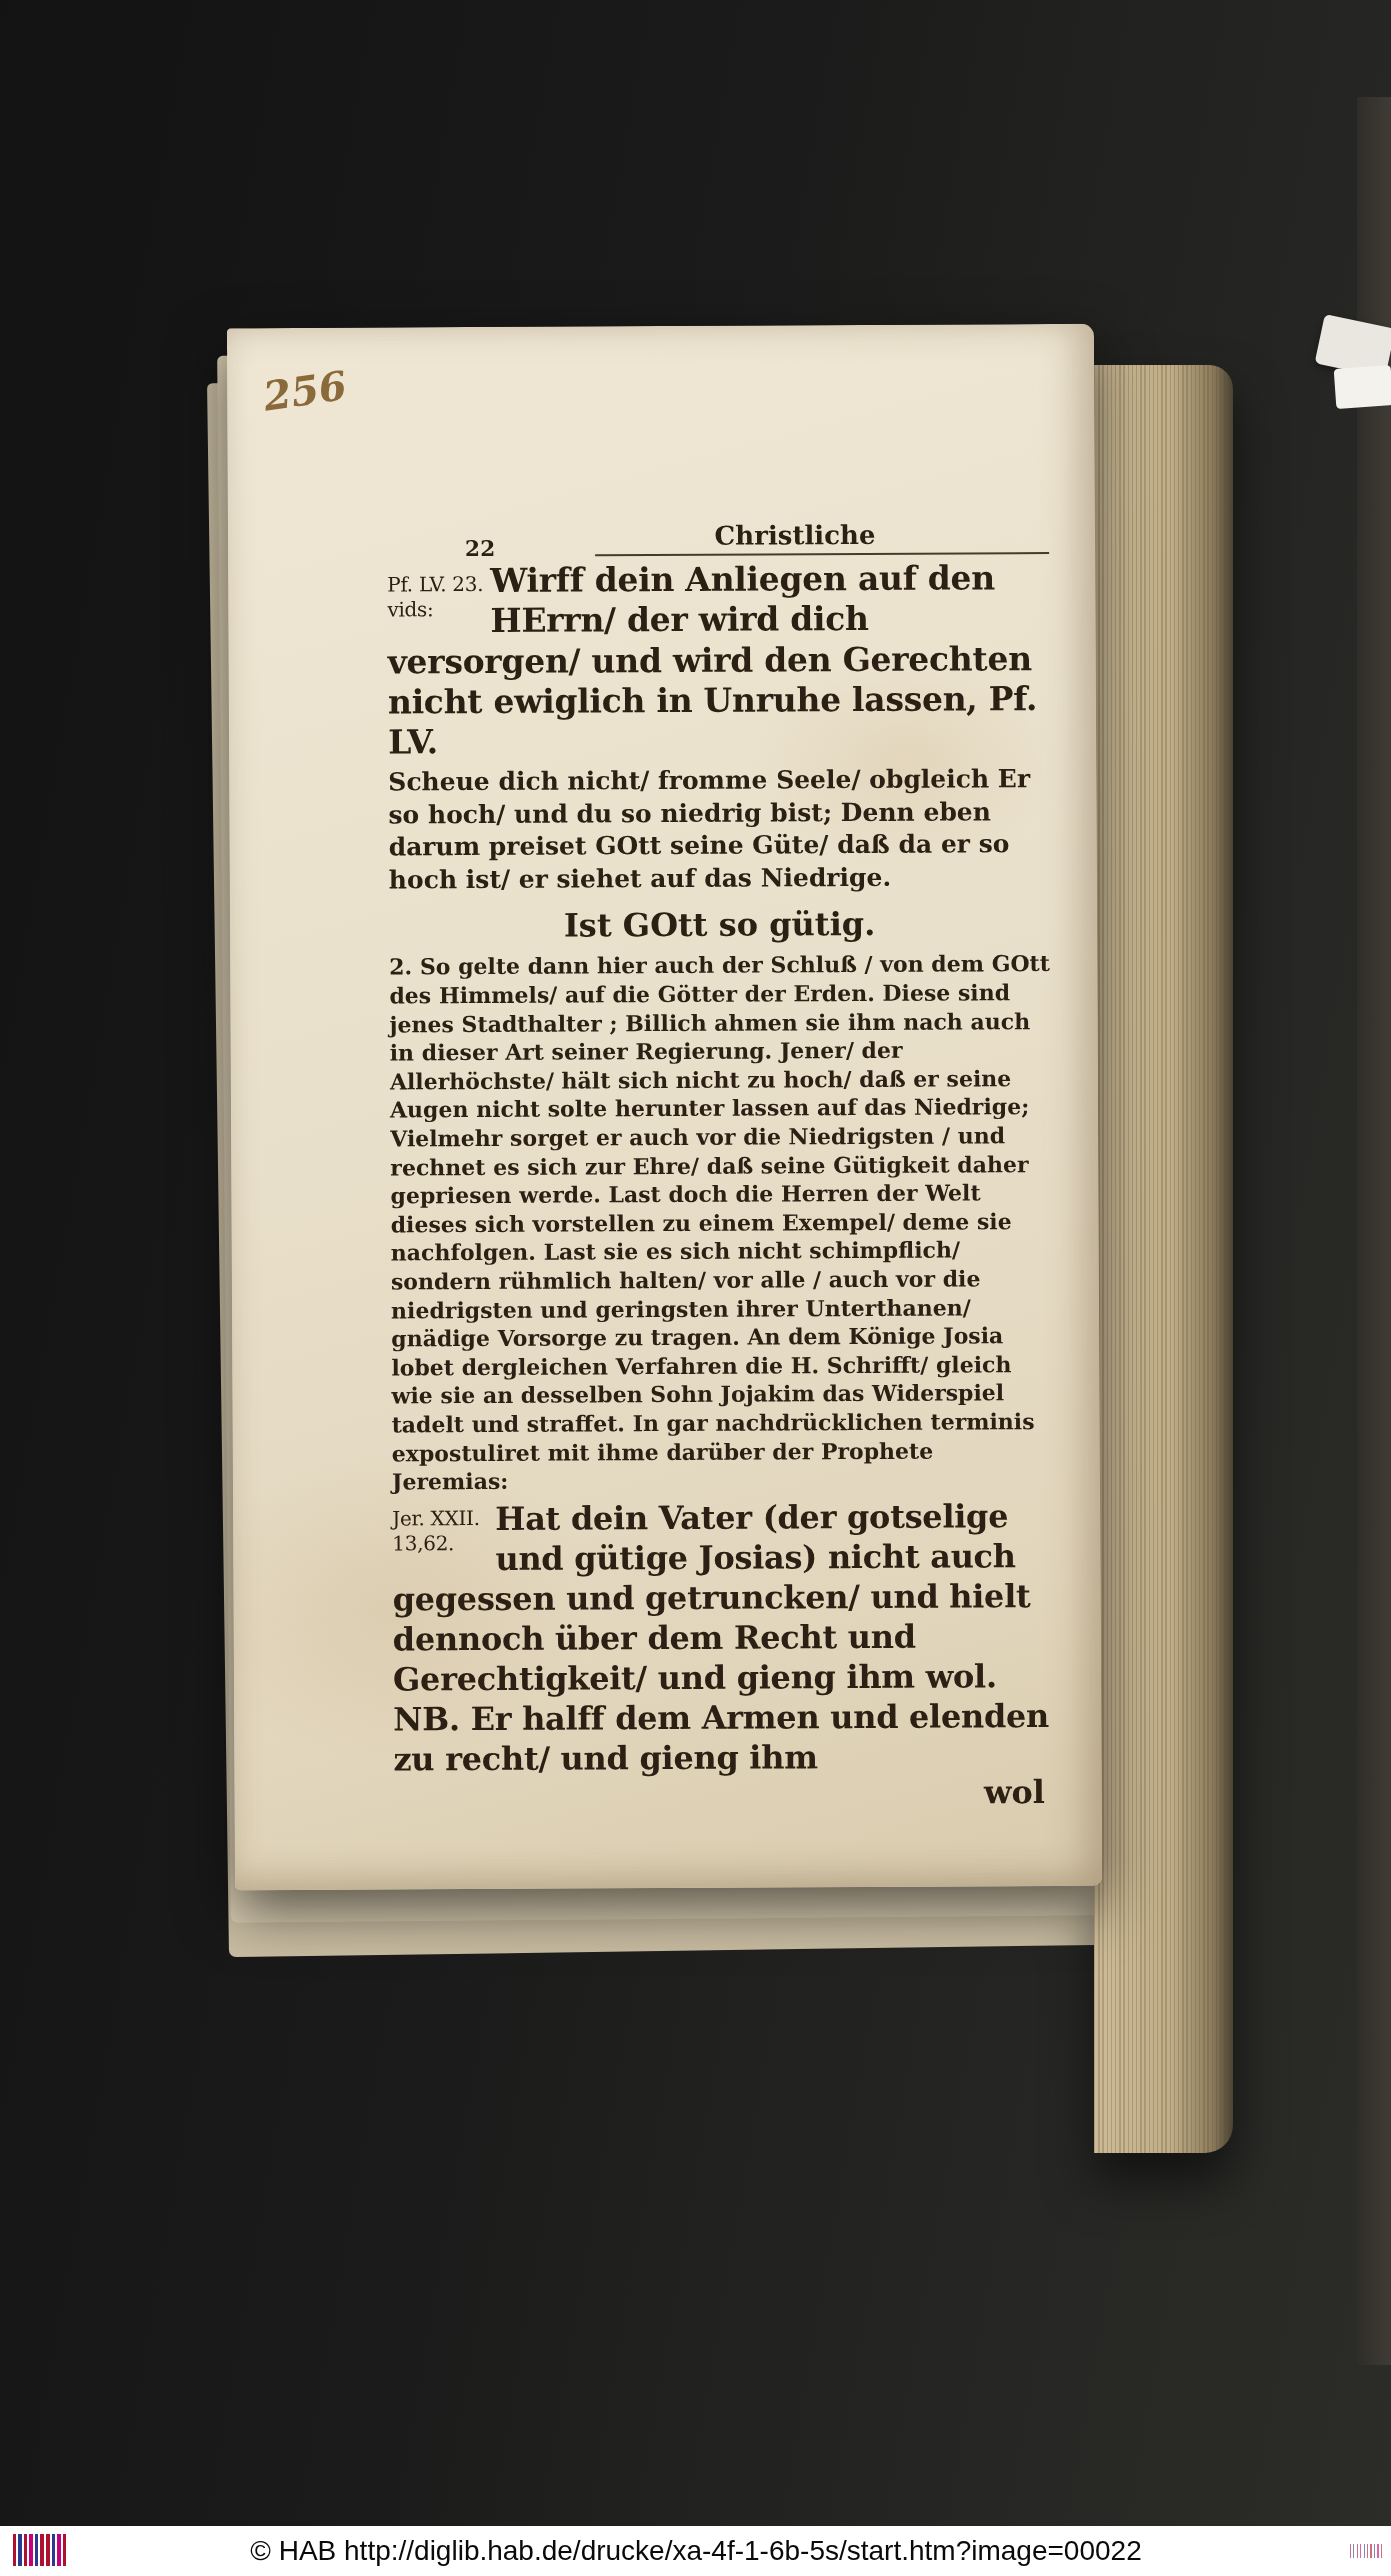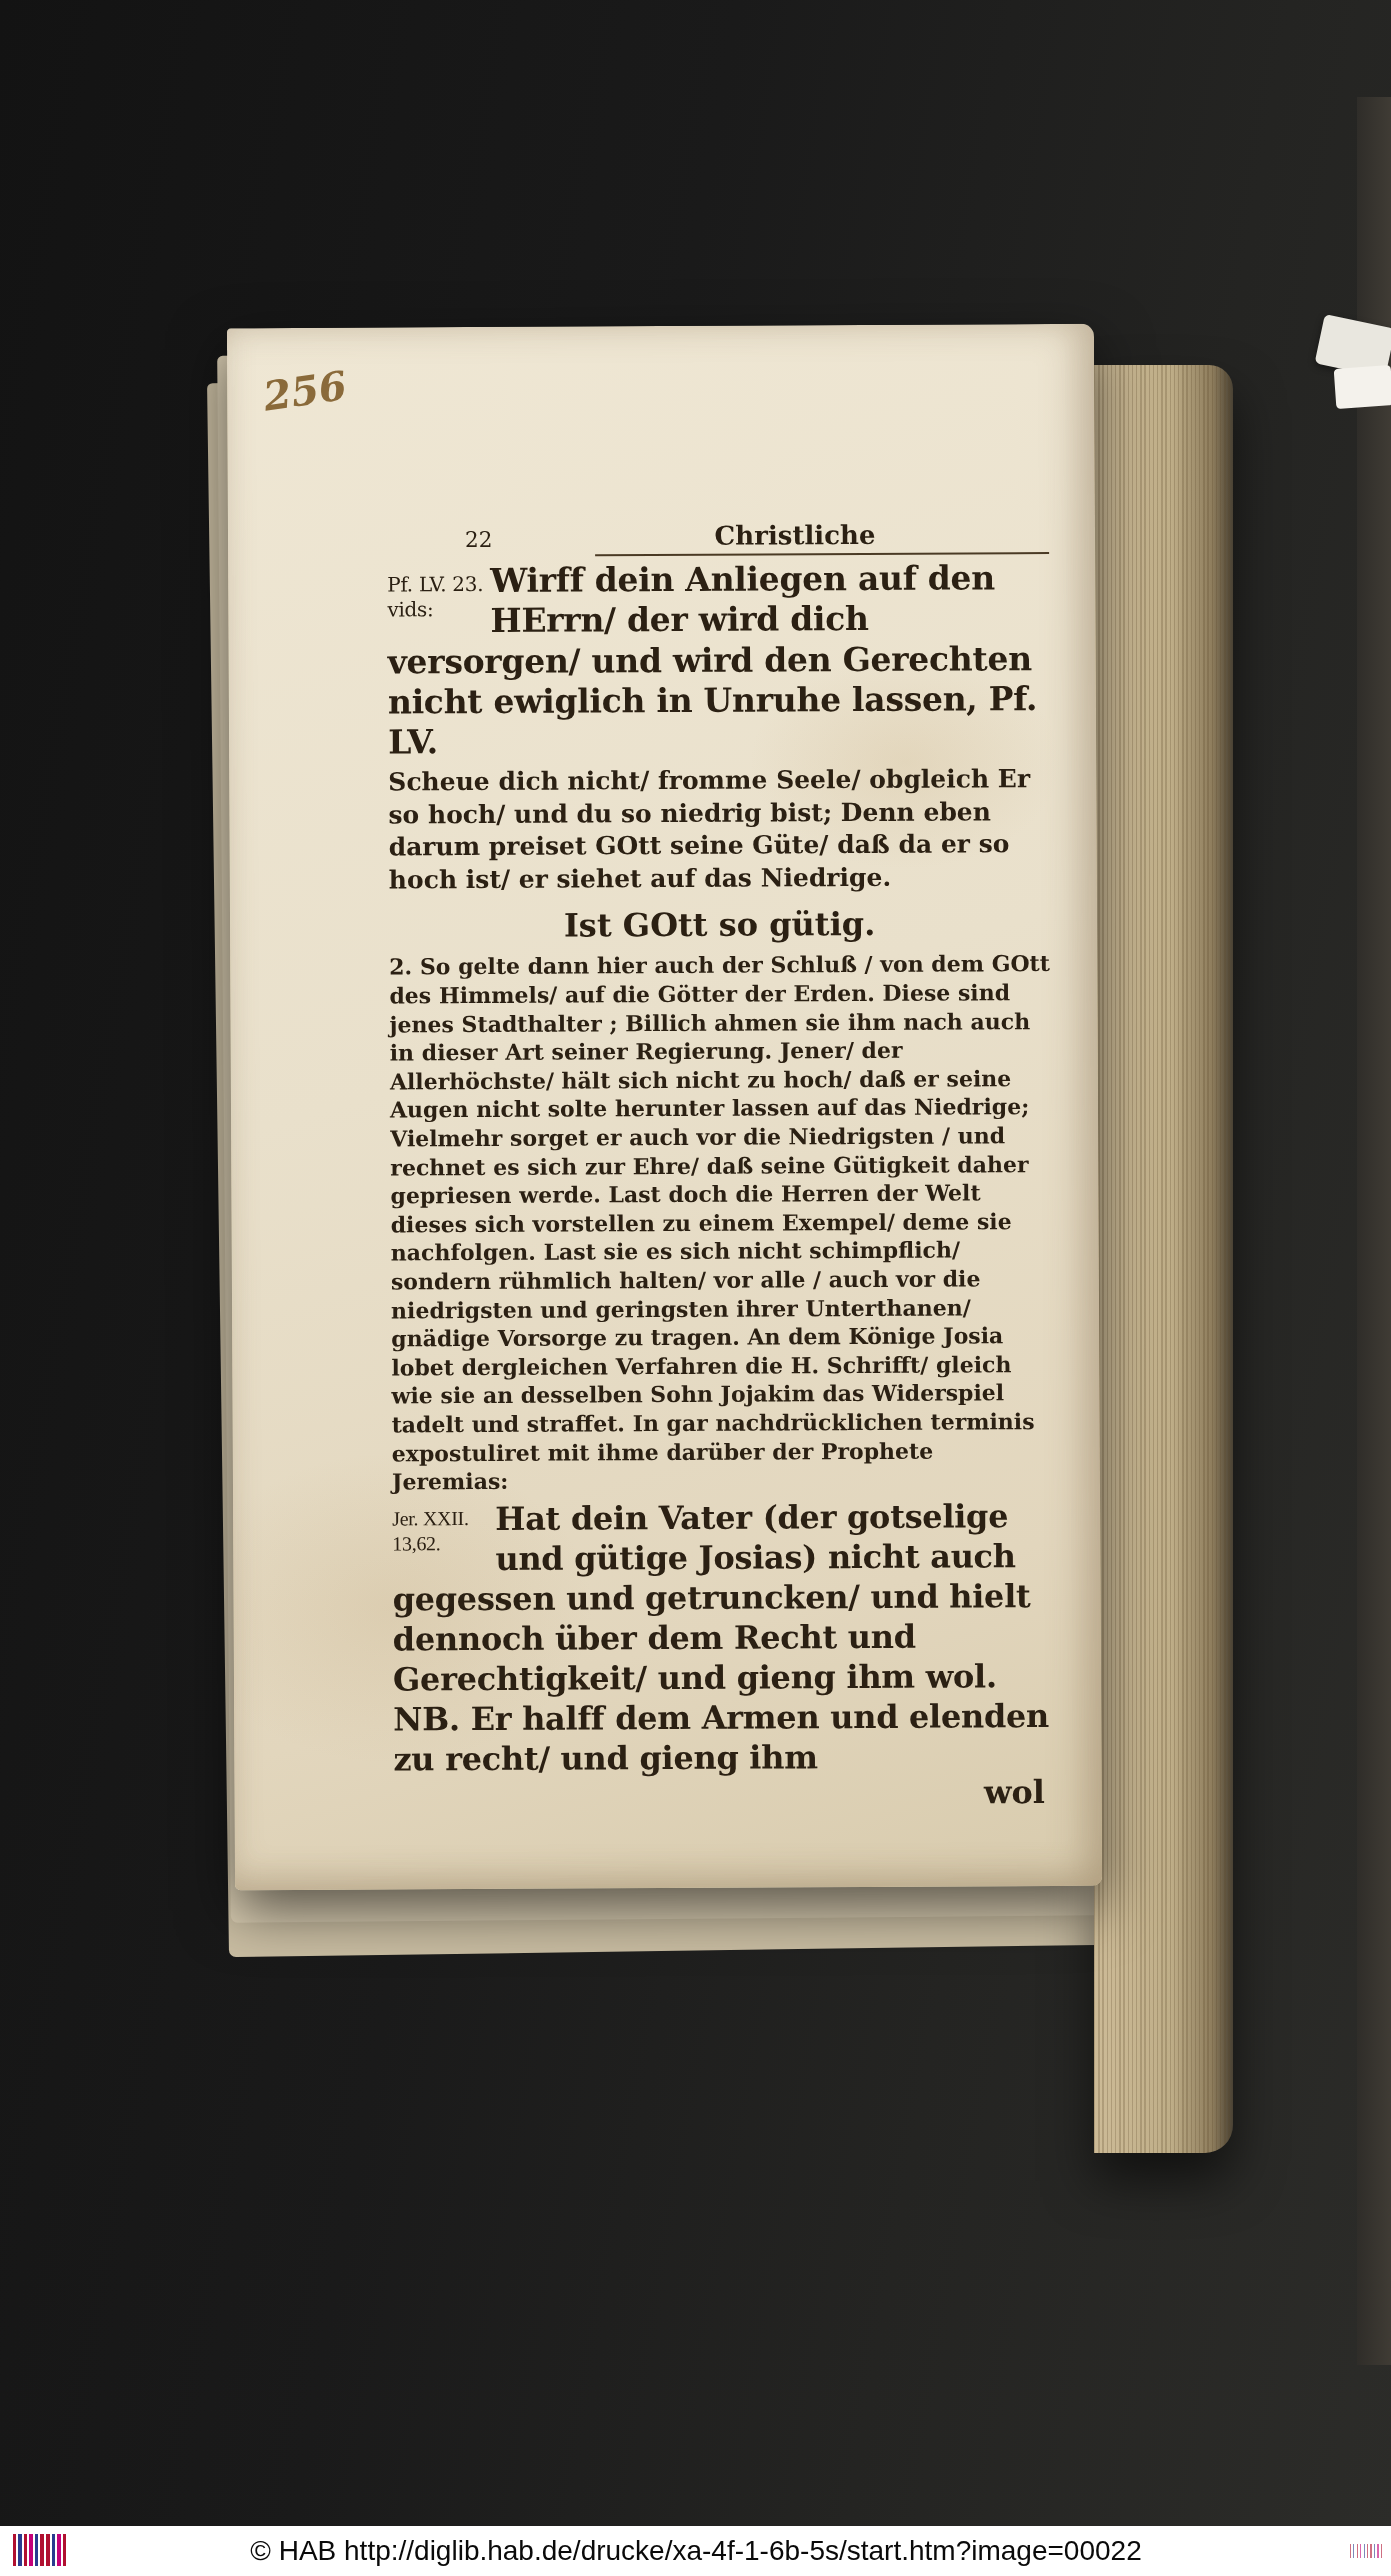--- a/index.html
+++ b/index.html
@@ -28,29 +28,29 @@
     border-radius:4.2px 12.5px 9.7px 5.6px;
     background:
       radial-gradient(ellipse 223px 153px at 78% 28%,rgba(190,160,110,0.18),transparent 70%),
       radial-gradient(ellipse 292px 223px at 18% 82%,rgba(180,150,100,0.16),transparent 70%),
       linear-gradient(165deg,#efe7d4 0%,#e9e0cb 45%,#e2d6bd 80%,#d8cbad 100%);
     box-shadow:inset -19.5px 0 35px rgba(120,95,60,0.28),inset 0 -15.3px 31px rgba(120,95,60,0.16),
       0 21px 56px rgba(0,0,0,0.6);
     color:#2b2013;}
   .handwritten{position:absolute;left:36px;top:39px;font-size:40px;font-style:italic;
     color:#8a6a3a;transform:rotate(-8deg);font-weight:600;}
-  .pagenum{position:absolute;left:237px;top:200px;font-size:21.6px;font-weight:400;}
+  .pagenum{position:absolute;left:237px;top:209px;font-size:21.6px;font-weight:700;}
   .running-title{position:absolute;left:445px;top:195px;width:244px;text-align:center;
     font-size:26px;font-weight:700;}
   .header-rule{position:absolute;left:367px;top:228px;width:454px;height:2.1px;background:#4a3a24;}
   .text-col{position:absolute;left:159px;top:234px;width:661px;}
   .text-col p{margin:0;}
   .margin-note{float:left;width:103px;font-size:20px;line-height:1.25;font-weight:400;
     padding-top:11px;}
-  .mn2{padding-top:7px;font-family:Liberation Serif, serif;}
+  .mn2{padding-top:7px;}
   .p1a{font-size:33px;font-weight:700;line-height:1.22;letter-spacing:-0.3px;}
   .p1b{font-size:25px;font-weight:700;line-height:1.3;margin-top:4.2px !important;}
   .heading{margin:11px 0 7px;text-align:center;font-size:32px;font-weight:700;}
   .p2{font-size:22px;font-weight:600;line-height:1.3;}
   .p3{font-size:32px;font-weight:700;line-height:1.25;letter-spacing:-0.3px;margin-top:2.8px !important;}
   .catchword{text-align:right;padding-right:9.7px;font-size:32px;font-weight:700;margin-top:-2.8px;}
   
   .clip1{position:absolute;left:1319px;top:321px;width:72px;height:50px;background:#e9e7df;
     border-radius:5.6px;transform:rotate(12deg);box-shadow:0 2.8px 7px rgba(0,0,0,0.4);}
   .clip2{position:absolute;left:1335px;top:367px;width:57px;height:40px;background:#f4f2ec;

